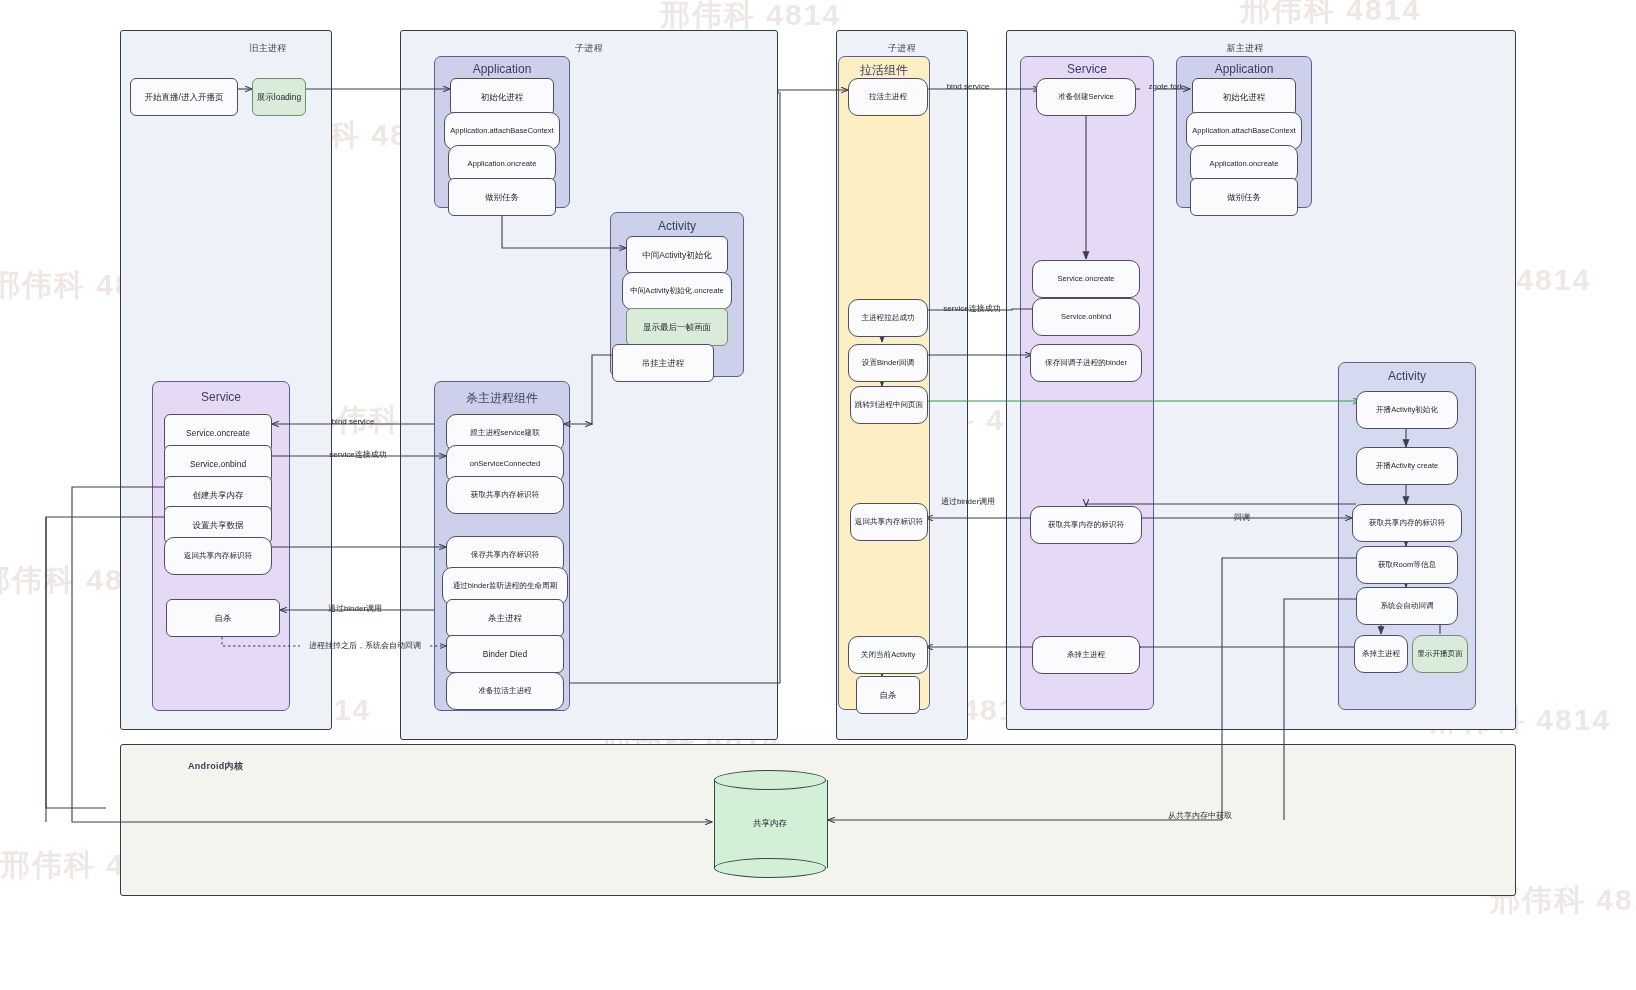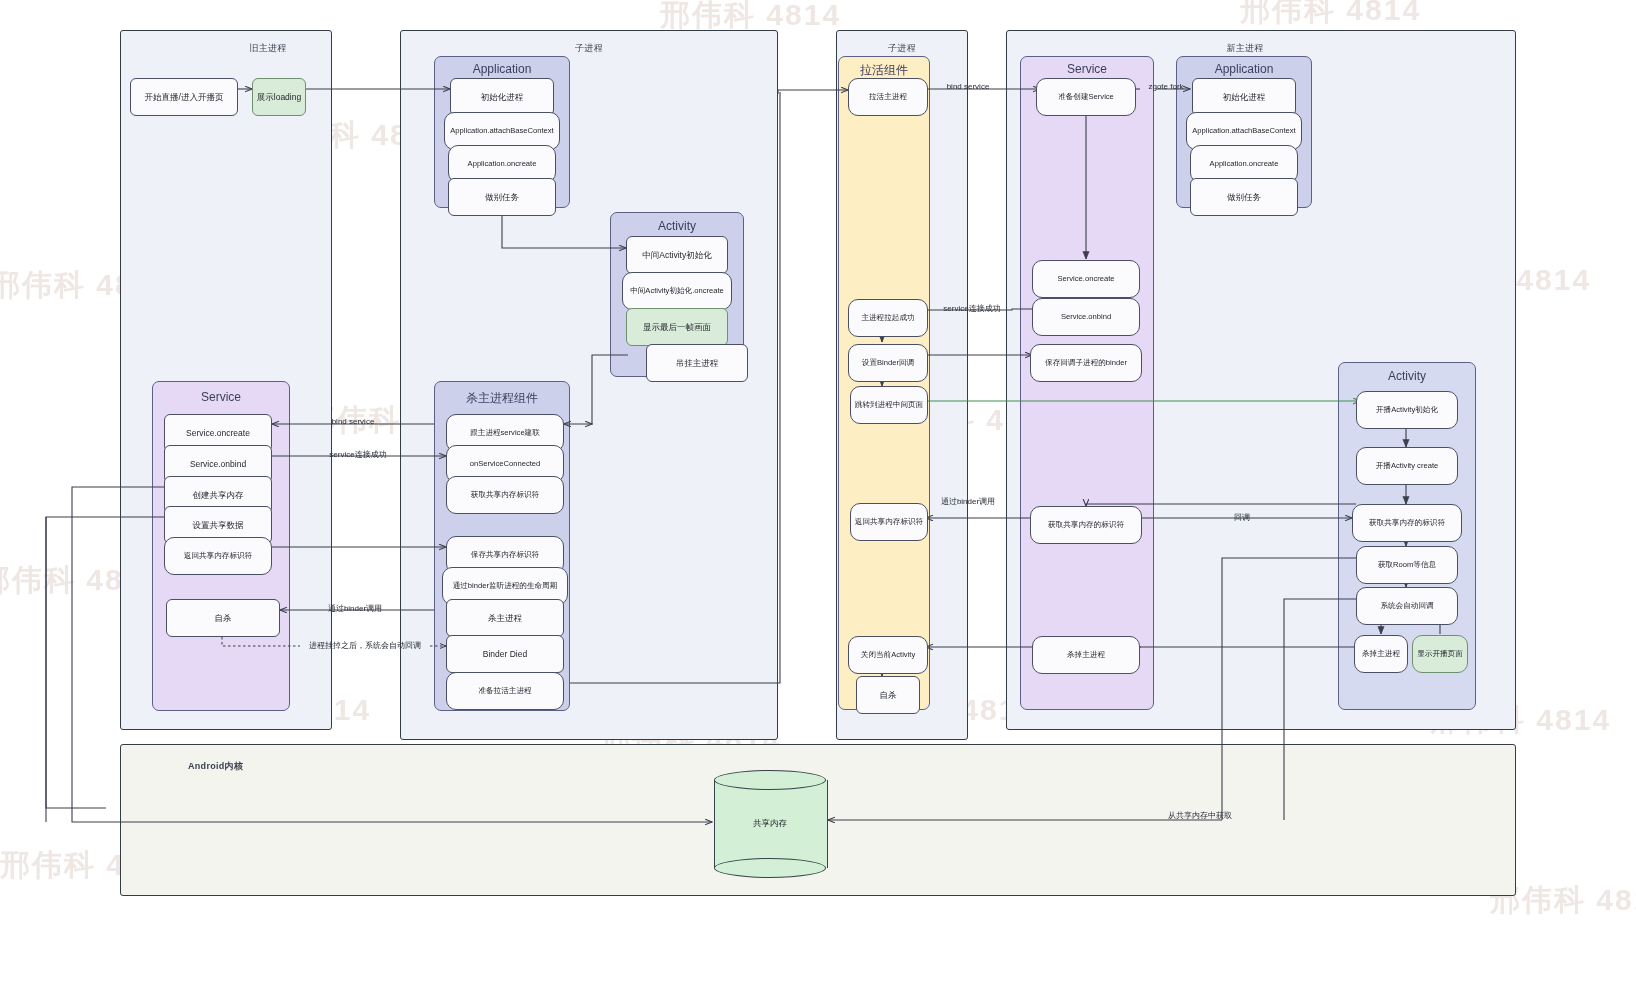--- a/index.html
+++ b/index.html
@@ -230,21 +230,21 @@
   <div class="node green" style="left:252px;top:78px;width:54px;height:23px;">展示loading</div>
 
   <div class="node" style="left:450px;top:78px;width:104px;height:22px;">初始化进程</div>
   <div class="node tiny" style="left:444px;top:112px;width:116px;height:22px;">Application.attachBaseContext</div>
   <div class="node tiny" style="left:448px;top:145px;width:108px;height:22px;">Application.oncreate</div>
   <div class="node" style="left:448px;top:178px;width:108px;height:22px;">做别任务</div>
 
   <div class="node" style="left:626px;top:236px;width:102px;height:22px;">中间Activity初始化</div>
   <div class="node tiny" style="left:622px;top:272px;width:110px;height:22px;">中间Activity初始化.oncreate</div>
   <div class="node green" style="left:626px;top:308px;width:102px;height:22px;">显示最后一帧画面</div>
-  <div class="node" style="left:646px;top:344px;width:102px;height:22px;">吊挂主进程</div>
+  <div class="node" style="left:612px;top:344px;width:102px;height:22px;">吊挂主进程</div>
 
   <div class="node" style="left:164px;top:414px;width:108px;height:22px;">Service.oncreate</div>
   <div class="node" style="left:164px;top:445px;width:108px;height:22px;">Service.onbind</div>
   <div class="node" style="left:164px;top:476px;width:108px;height:22px;">创建共享内存</div>
   <div class="node" style="left:164px;top:506px;width:108px;height:22px;">设置共享数据</div>
   <div class="node tiny" style="left:164px;top:537px;width:108px;height:22px;">返回共享内存标识符</div>
   <div class="node" style="left:166px;top:599px;width:114px;height:23px;">自杀</div>
 
   <div class="node tiny" style="left:446px;top:414px;width:118px;height:22px;">跟主进程service建联</div>
   <div class="node tiny" style="left:446px;top:445px;width:118px;height:22px;">onServiceConnected</div>

